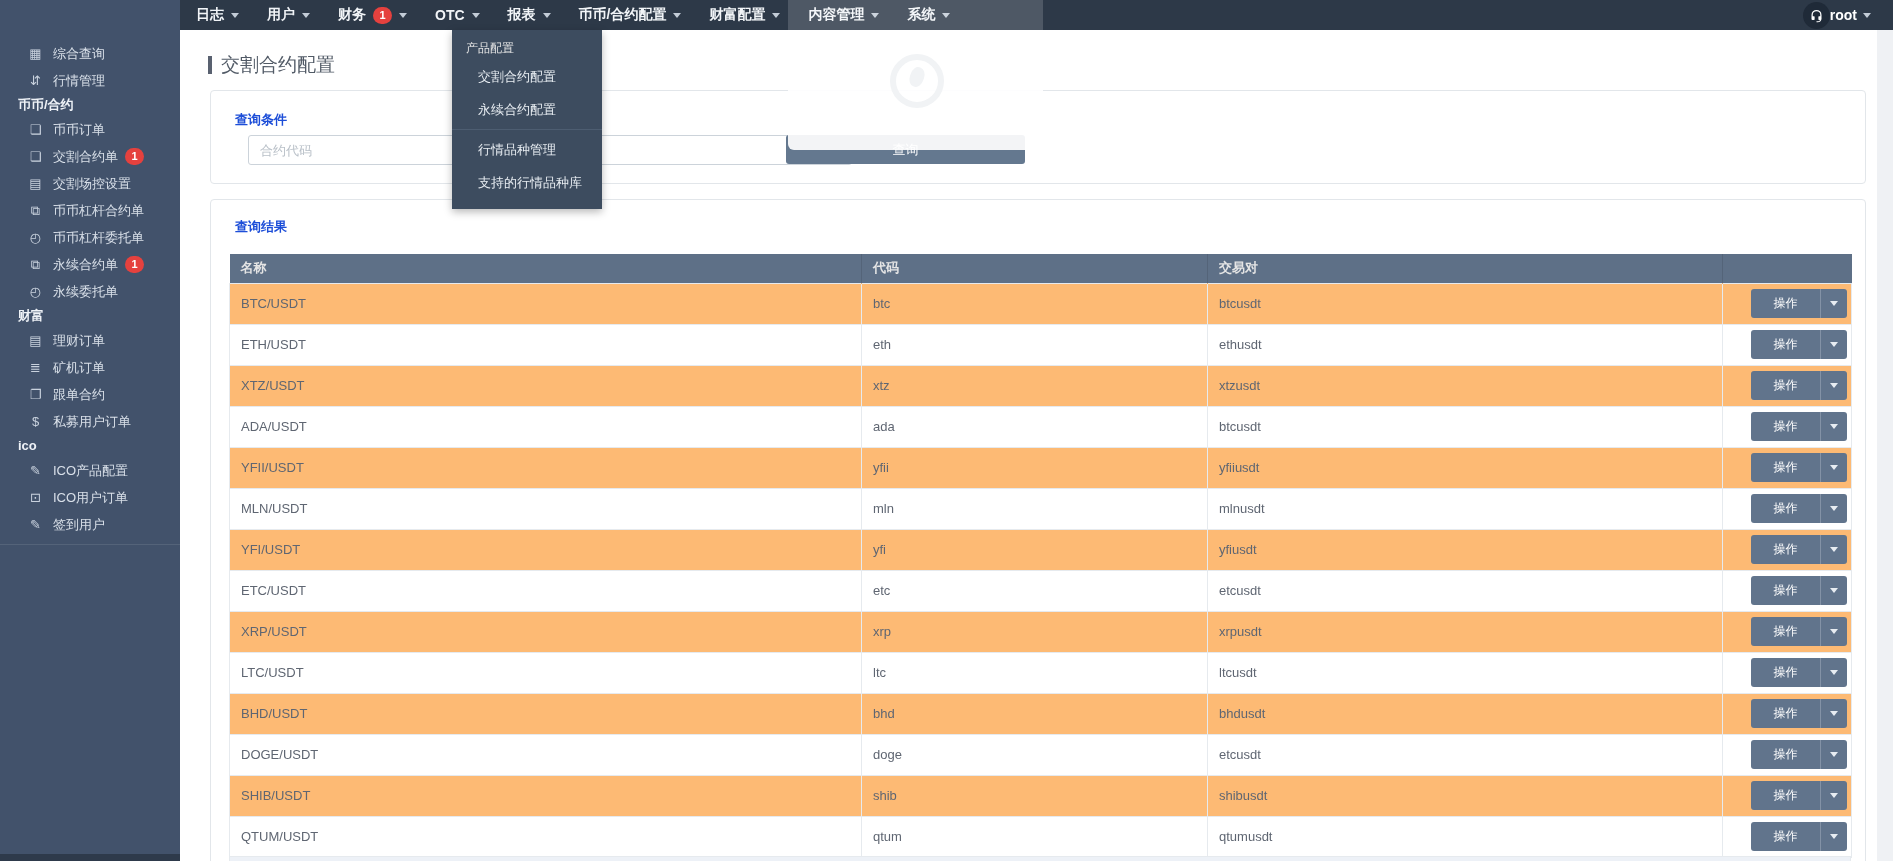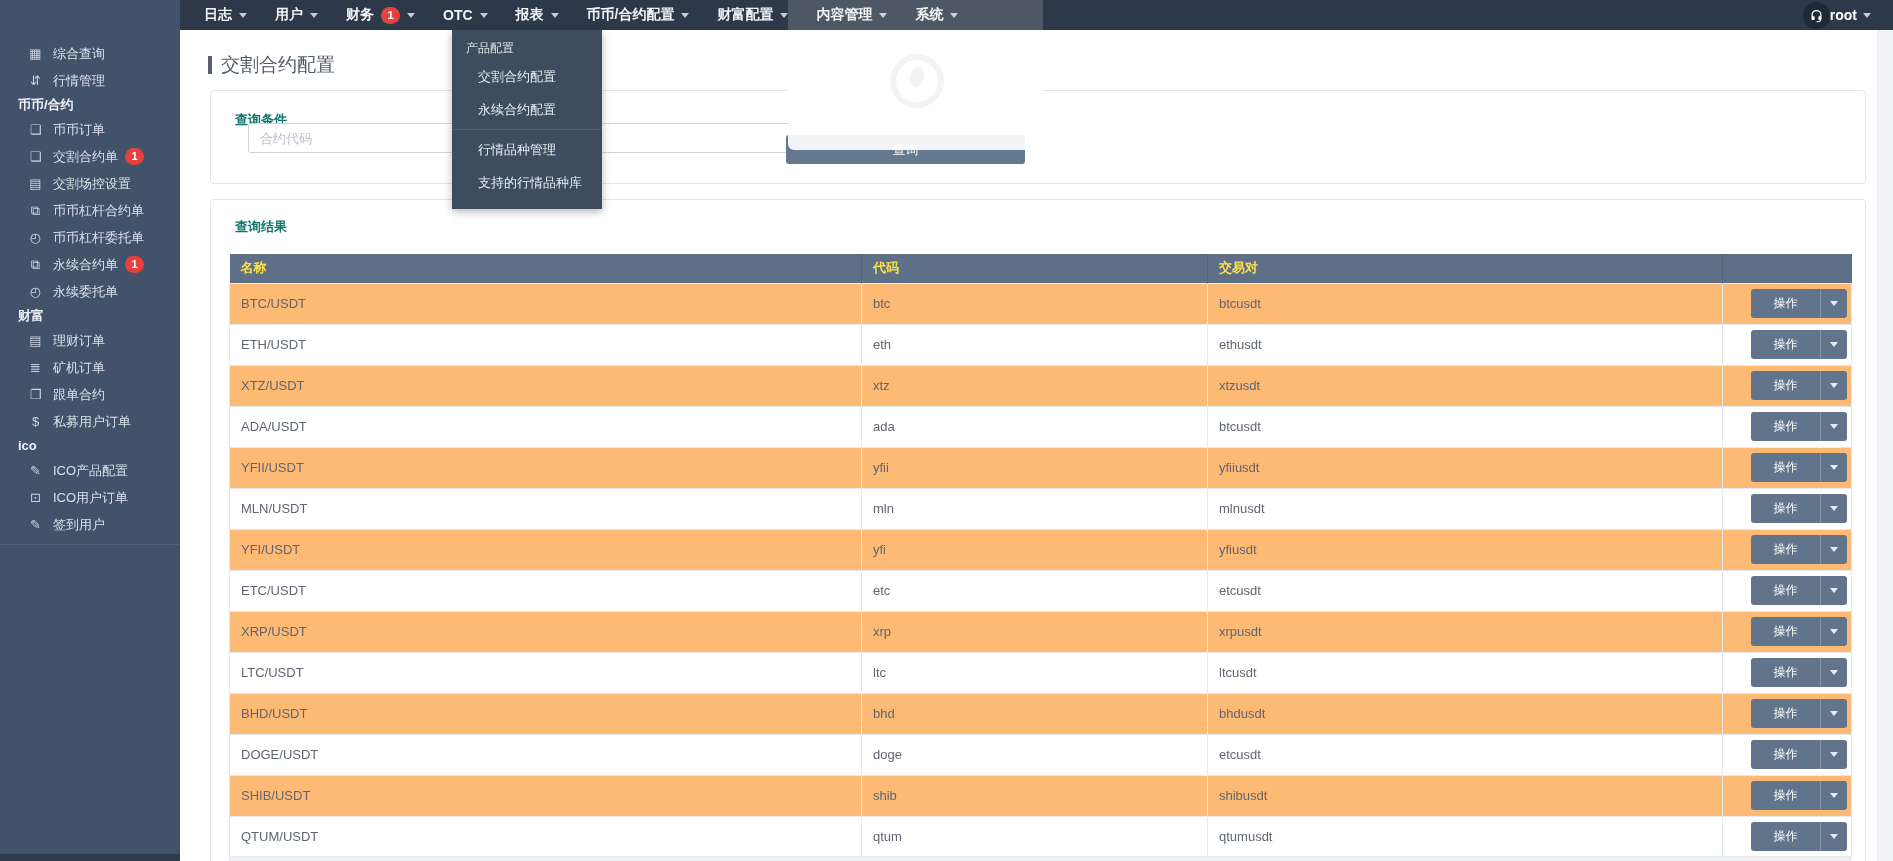--- a/index.html
+++ b/index.html
@@ -13,59 +13,59 @@
   #side-nav{padding-top:40px;}
   .side-item{display:flex;align-items:center;height:27px;padding-left:27px;font-size:13px;color:#d9e0e9;cursor:pointer;white-space:nowrap;}
   .side-item .ic{width:17px;margin-right:9px;font-size:13px;color:#c9d2de;text-align:center;flex:0 0 17px;}
   .side-header{height:22px;line-height:22px;padding-left:18px;font-size:13px;font-weight:bold;color:#eef2f7;white-space:nowrap;}
   .badge{display:inline-block;min-width:17px;height:17px;border-radius:9px;background:#e5413e;color:#fff;
          font-size:11px;line-height:17px;text-align:center;font-weight:bold;margin-left:7px;padding:0 1px;}
   .side-divider{margin-top:6px;border-top:1px solid #546379;width:180px;}
   .side-footer{position:absolute;bottom:0;left:0;width:180px;height:7px;background:#2e3a4b;}
   
   .navbar{position:absolute;left:180px;top:0;width:1713px;height:30px;background:#2d3948;display:flex;align-items:center;z-index:10;}
-  .nav-items{display:flex;align-items:center;padding-left:2px;height:30px;margin-left:8px;}
+  .nav-items{display:flex;align-items:center;padding-left:2px;height:30px;}
   .nav-item{display:flex;align-items:center;padding:0 14px;height:30px;font-size:14px;font-weight:bold;color:#f2f5f8;cursor:pointer;}
   .tri{width:0;height:0;border-left:4px solid transparent;border-right:4px solid transparent;border-top:5px solid #c3ccd7;margin-left:7px;}
   .nav-right{margin-left:auto;display:flex;align-items:center;padding-right:22px;gap:0;}
   .icon-circle{width:27px;height:27px;border-radius:50%;background:#1f2a38;display:flex;align-items:center;justify-content:center;cursor:pointer;}
   .nav-user{display:flex;align-items:center;font-size:14px;font-weight:bold;color:#fff;cursor:pointer;}
   .nav-user .tri{margin-left:6px;}
   
   .dropdown{position:absolute;left:452px;top:30px;width:150px;background:#3d4c5f;z-index:60;
             box-shadow:0 3px 8px rgba(0,0,0,.28);padding:6px 0 10px 0;}
   .dropdown-header{height:24px;line-height:24px;padding-left:14px;font-size:12px;color:#e5e5e5;}
   .dropdown-item{height:33px;line-height:33px;padding-left:26px;font-size:13px;color:#e8edf2;cursor:pointer;white-space:nowrap;}
   .dropdown-sep{border-top:1px solid #4d5d71;margin:3px 0;}
   
   .page-title{position:absolute;left:208px;top:52px;display:flex;align-items:center;z-index:5;}
   .title-bar{width:4px;height:18px;background:#596170;margin-right:9px;}
   .title-text{font-size:19px;color:#515a66;}
   .panel{position:absolute;background:#fff;border:1px solid #e2e6ea;border-radius:4px;box-sizing:border-box;}
   .query-panel{left:210px;top:90px;width:1656px;height:94px;}
   .results-panel{left:210px;top:199px;width:1656px;height:690px;}
-  .panel-label{position:absolute;left:24px;font-size:13px;font-weight:bold;color:#0f766e;}
-  .query-input{position:absolute;left:37px;top:32px;width:604px;height:30px;border:1px solid #ccd3da;border-radius:3px;
+  .panel-label{position:absolute;left:24px;font-size:13px;font-weight:bold;color:#1d4ed8;}
+  .query-input{position:absolute;left:37px;top:44px;width:604px;height:30px;border:1px solid #ccd3da;border-radius:3px;
                font-size:13px;color:#6d28d9;padding:0 11px;box-sizing:border-box;outline:none;
                font-family:"Liberation Sans","DejaVu Sans",sans-serif;}
   .query-input::placeholder{color:#b9c0c8;}
   .query-button{position:absolute;left:786px;top:135px;width:239px;height:29px;background:#64788f;color:#fff;
                 font-size:13px;border:none;border-radius:3px;cursor:pointer;z-index:5;
                 font-family:"Liberation Sans","DejaVu Sans",sans-serif;}
   
   .load-wash{position:absolute;left:788px;top:0;width:255px;height:30px;background:rgba(255,255,255,0.16);z-index:49;}
   .load-box{position:absolute;left:788px;top:30px;width:255px;height:120px;background:rgba(255,255,255,0.92);
             border-radius:0 0 6px 6px;z-index:50;}
   .ghost-circle{position:absolute;left:102px;top:24px;width:42px;height:42px;border-radius:50%;border:6px solid #f1f3f5;}
   .ghost-circle::after{content:"";position:absolute;left:14px;top:7px;width:14px;height:20px;background:#f1f3f5;
                        border-radius:45%;transform:rotate(18deg);}
   
   .table-wrap{position:absolute;left:18px;top:54px;width:1622px;}
   table{border-collapse:collapse;width:1622px;font-size:13px;table-layout:fixed;}
-  thead th{background:#5e7087;color:#fde047;font-weight:bold;text-align:left;height:29px;
+  thead th{background:#5e7087;color:#e5e5e5;font-weight:bold;text-align:left;height:29px;
            padding:0 0 0 11px;border-right:1px solid rgba(0,0,0,0.10);box-sizing:border-box;}
   thead th:last-child{border-right:none;}
   tbody td{height:41px;border:1px solid #e6eaee;padding:0 0 0 11px;color:#5f6672;box-sizing:border-box;background:#fff;}
   tbody tr.odd td{background:#fdba74;}
   td.action-cell{text-align:center;padding:0;}
   .split-btn{display:inline-flex;height:29px;background:#61748c;border-radius:3px;overflow:hidden;vertical-align:middle;margin-left:24px;}
   .split-main{width:69px;line-height:29px;font-size:12px;color:#fff;text-align:center;cursor:pointer;
               border-right:1px solid #8392a6;}
   .split-caret{width:26px;display:flex;align-items:center;justify-content:center;cursor:pointer;}
   .split-caret .tri{margin-left:0;border-top-color:#e8edf2;}

